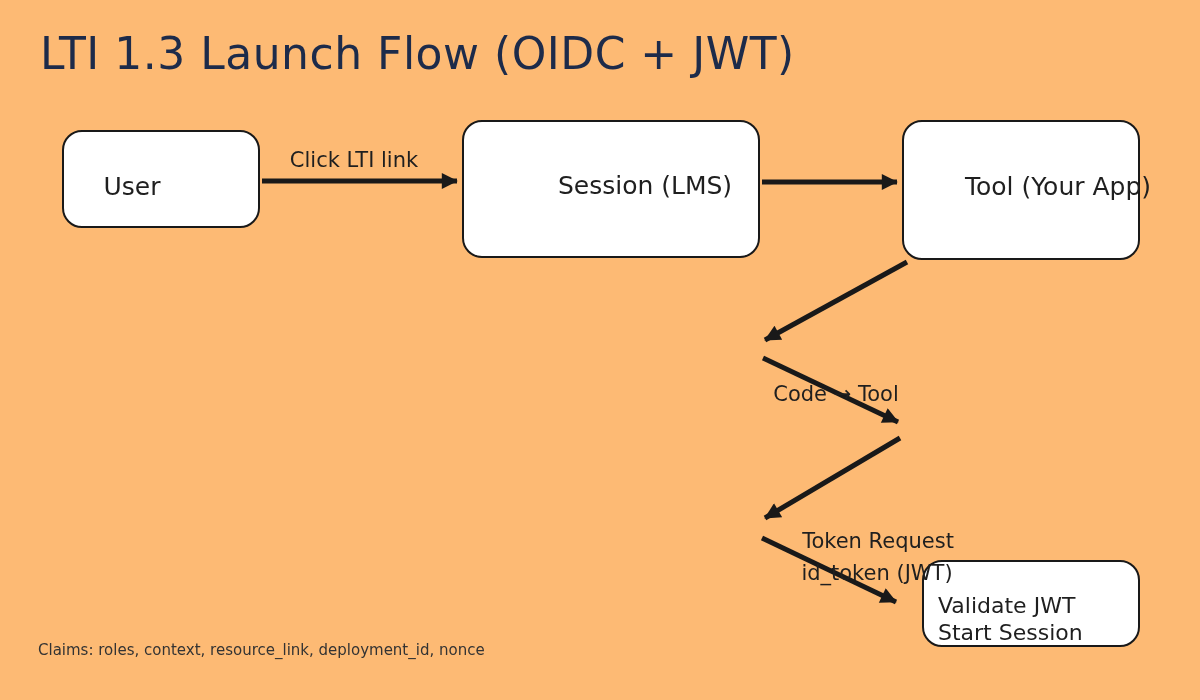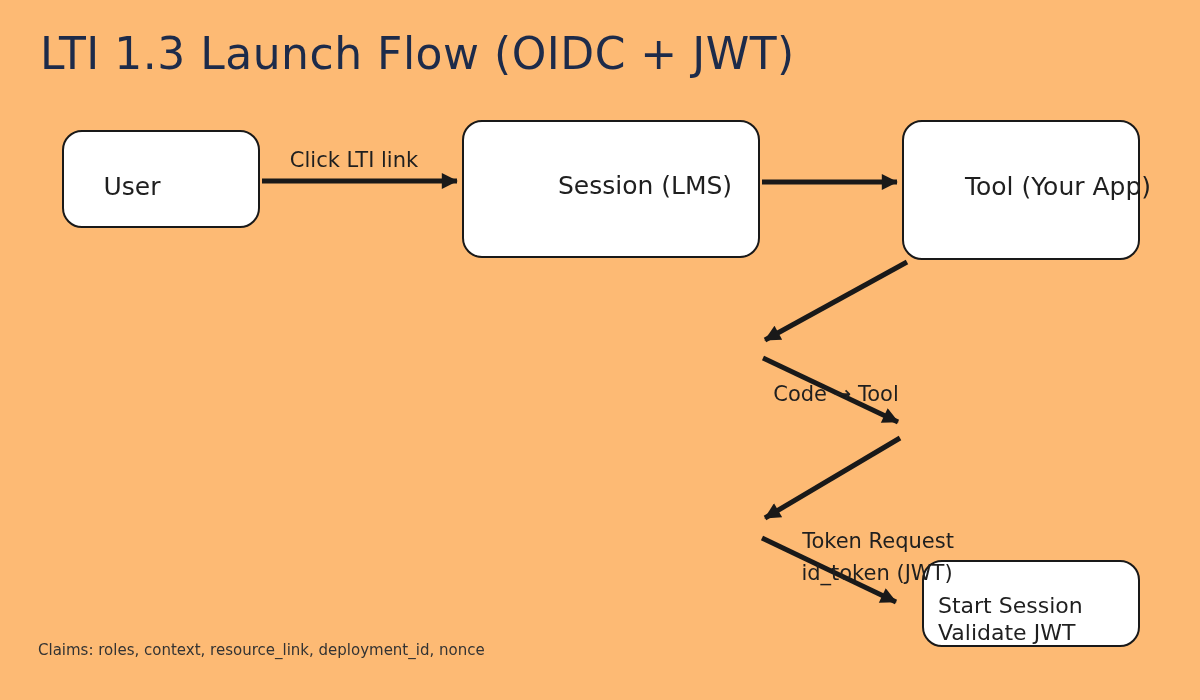--- a/index.html
+++ b/index.html
@@ -109,22 +109,22 @@
   <div class="node node-user"></div>
   <div class="node node-platform"></div>
   <div class="node node-tool"></div>
   <div class="node node-validate"></div>
 
   <span class="node-label label-user">User</span>
   <span class="node-label label-platform">Session (LMS)</span>
   <span class="node-label label-tool">Tool (Your App)</span>
 
   <div class="validate-text">
+    <span>Validate JWT</span>
     <span>Start Session</span>
-    <span>Validate JWT</span>
   </div>
 
   <span class="edge-label label-click">Click LTI link</span>
   <span class="edge-label label-code">Code → Tool</span>
   <span class="edge-label label-token">Token Request</span>
   <span class="edge-label label-idtoken">id_token (JWT)</span>
 
   <div class="footnote">Claims: roles, context, resource_link, deployment_id, nonce</div>
 
 </div>

